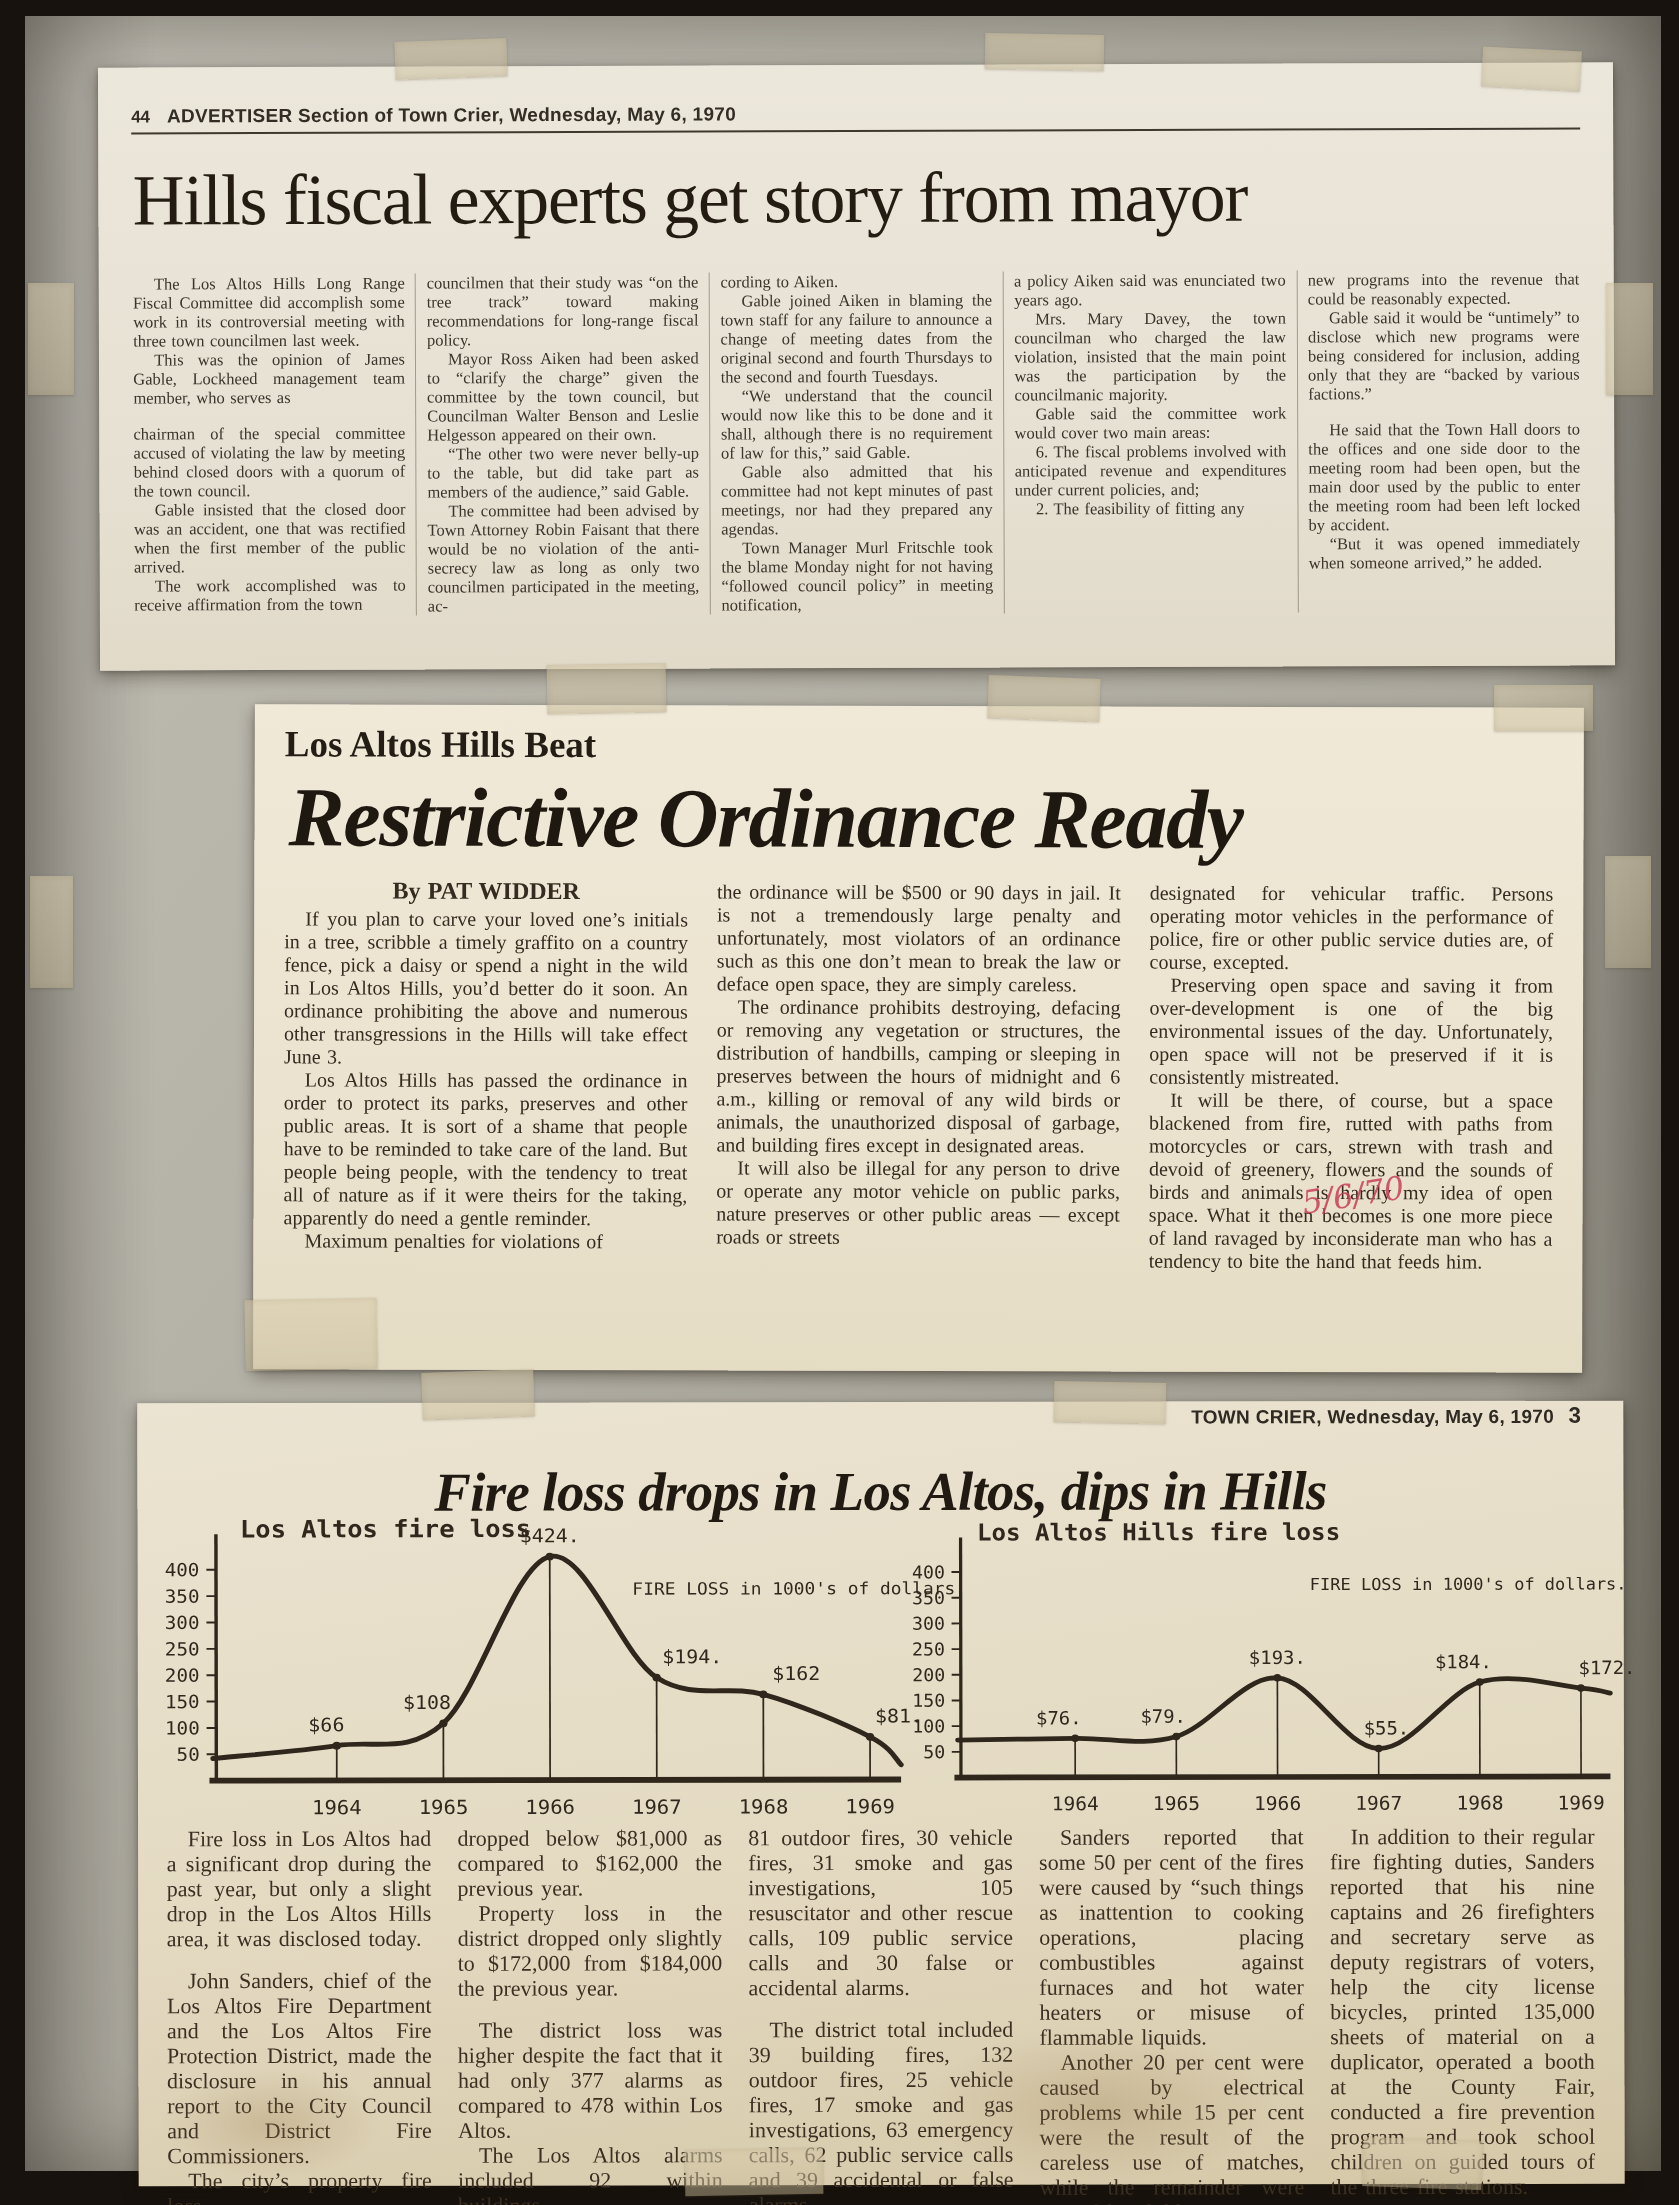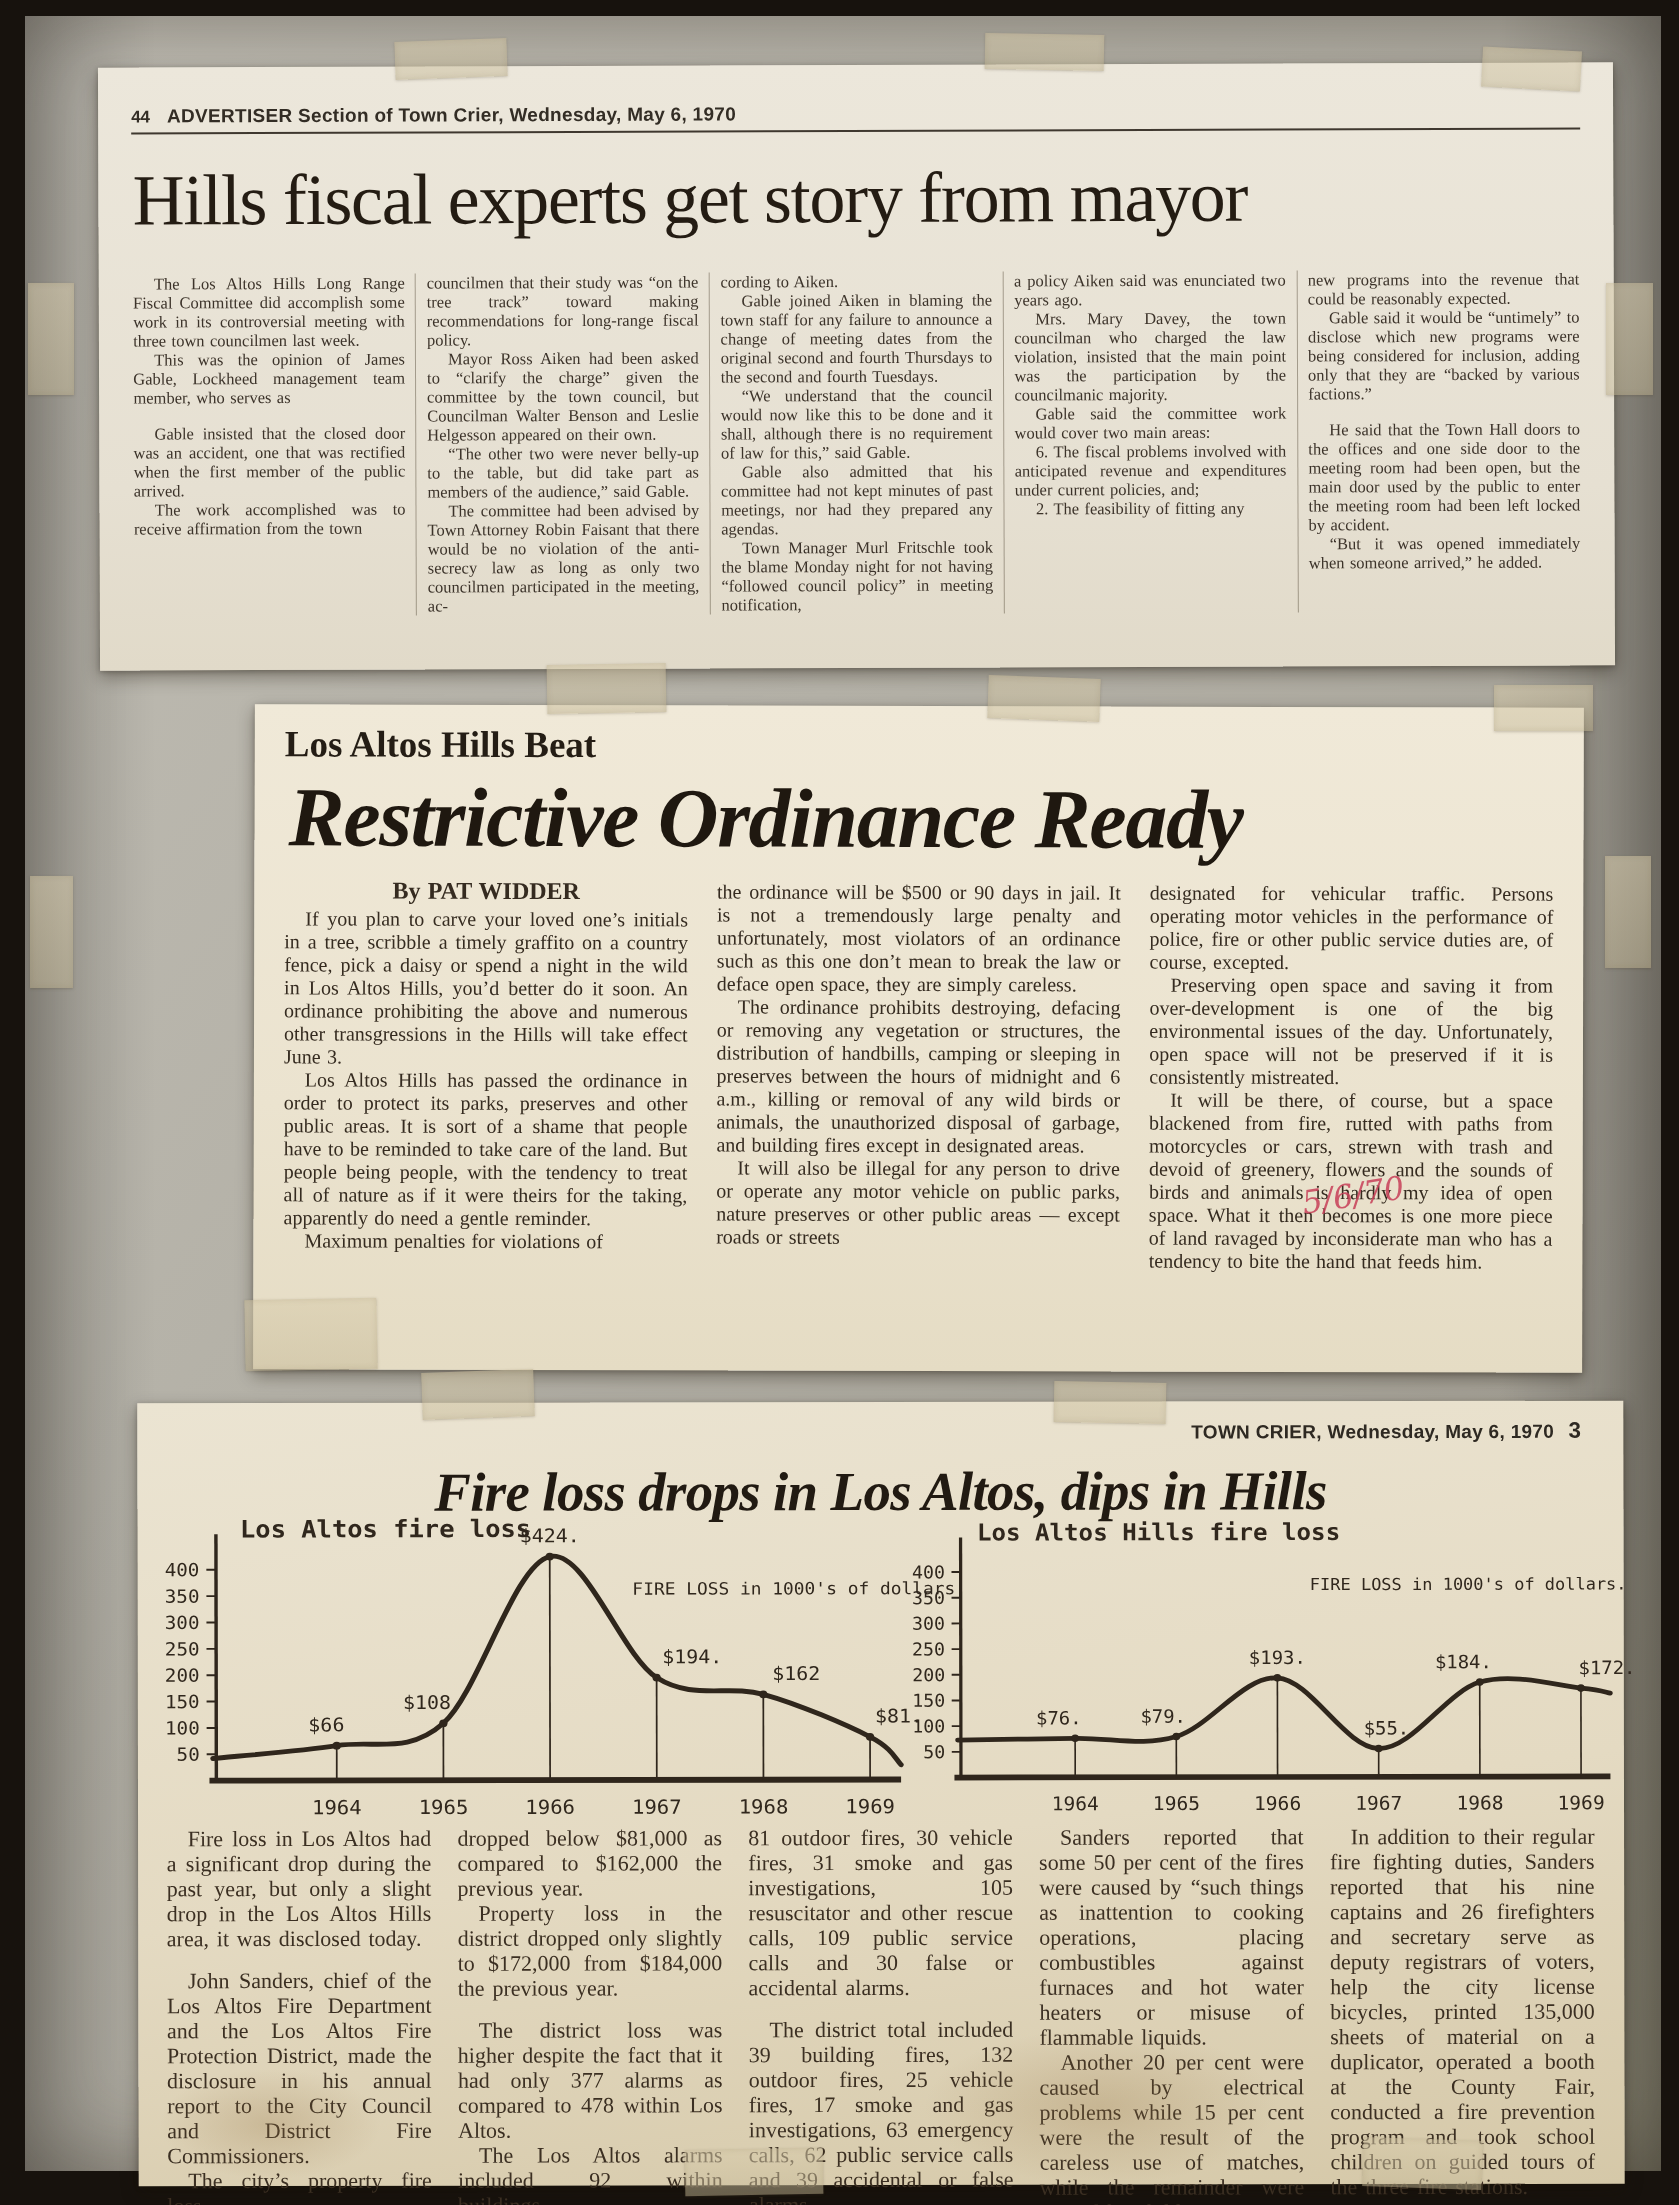--- a/index.html
+++ b/index.html
@@ -27,21 +27,21 @@
     background:linear-gradient(180deg,#f0e9d8 0%,#ebe3cf 60%,#e5dcc4 100%);transform:rotate(.15deg)}
   .kicker{font-size:37px;font-weight:700;color:#241d15}
   .headline2{margin:8px 0 0 4px;font-size:84px;line-height:1.05;font-style:italic;font-weight:700;letter-spacing:-1.3px;color:#1f1810;white-space:nowrap}
   .cols2{display:flex;gap:29px;margin-top:17px}
   .cols2 .col{flex:1;font-size:20px;line-height:23px;text-align:justify;color:#352b20;word-spacing:1.3px}
   .byline{text-align:center;font-weight:700;font-size:24px;margin-bottom:5.3px;text-indent:0}
   .annotation{position:absolute;right:178px;top:469px;font-size:32px;font-style:italic;color:#c84059;transform:rotate(-9deg);font-family:"DejaVu Serif",serif;opacity:.85}
   
   .clip3{left:138px;top:1402px;width:1486px;height:783px;
     background:linear-gradient(173deg,#ebe4d2 0%,#e4dac2 55%,#d5c8a8 100%);transform:rotate(-.1deg)}
-  .masthead{position:absolute;top:17px;right:42px;font-family:"Liberation Sans",sans-serif;font-weight:700;font-size:19px;letter-spacing:0.3px;color:#2e2922}
+  .masthead{position:absolute;top:2px;right:42px;font-family:"Liberation Sans",sans-serif;font-weight:700;font-size:19px;letter-spacing:0.3px;color:#2e2922}
   .mast-page{margin-left:14.5px;font-size:22.4px}
   .headline3{padding-top:58px;text-align:center;font-size:55px;font-style:italic;font-weight:700;letter-spacing:-0.7px;color:#211a12}
   .chart{position:absolute}
   .chart-left{left:13px;top:111px;width:757px;height:312px}
   .chart-right{left:761px;top:116px;width:718px;height:304px}
   .chart svg{width:100%;height:100%;overflow:visible}
   .chart text{font-family:"DejaVu Sans Mono",monospace;fill:#30271d}
   .cols3{position:absolute;left:26px;top:423px;width:1433px;display:flex;gap:21px}
   .cols3 .col{flex:1;font-size:22px;line-height:25px;text-align:justify;color:#3b2f22;word-spacing:2.3px;padding:0 2.6px}
   
@@ -63,20 +63,21 @@
     <span class="pgnum">44</span>
     <span class="pghead">ADVERTISER Section of Town Crier, Wednesday, May 6, 1970</span>
   </header>
   <div class="rule"></div>
   <h1 class="headline1">Hills fiscal experts get story from mayor</h1>
   <div class="cols cols1">
     <div class="col">
         <p class="para">The Los Altos Hills Long Range Fiscal Committee did accomplish some work in its controversial meeting with three town councilmen last week.</p>
         <p class="para">This was the opinion of James Gable, Lockheed management team member, who serves as</p>
         <p class="para gap"></p>
+        <p class="para noind">chairman of the special committee accused of violating the law by meeting behind closed doors with a quorum of the town council.</p>
         <p class="para">Gable insisted that the closed door was an accident, one that was rectified when the first member of the public arrived.</p>
         <p class="para">The work accomplished was to receive affirmation from the town</p>
       </div>
     <div class="col">
         <p class="para noind">councilmen that their study was “on the tree track” toward making recommendations for long-range fiscal policy.</p>
         <p class="para">Mayor Ross Aiken had been asked to “clarify the charge” given the committee by the town council, but Councilman Walter Benson and Leslie Helgesson appeared on their own.</p>
         <p class="para">“The other two were never belly-up to the table, but did take part as members of the audience,” said Gable.</p>
         <p class="para">The committee had been advised by Town Attorney Robin Faisant that there would be no violation of the anti-secrecy law as long as only two councilmen participated in the meeting, ac-</p>
       </div>
     <div class="col">

